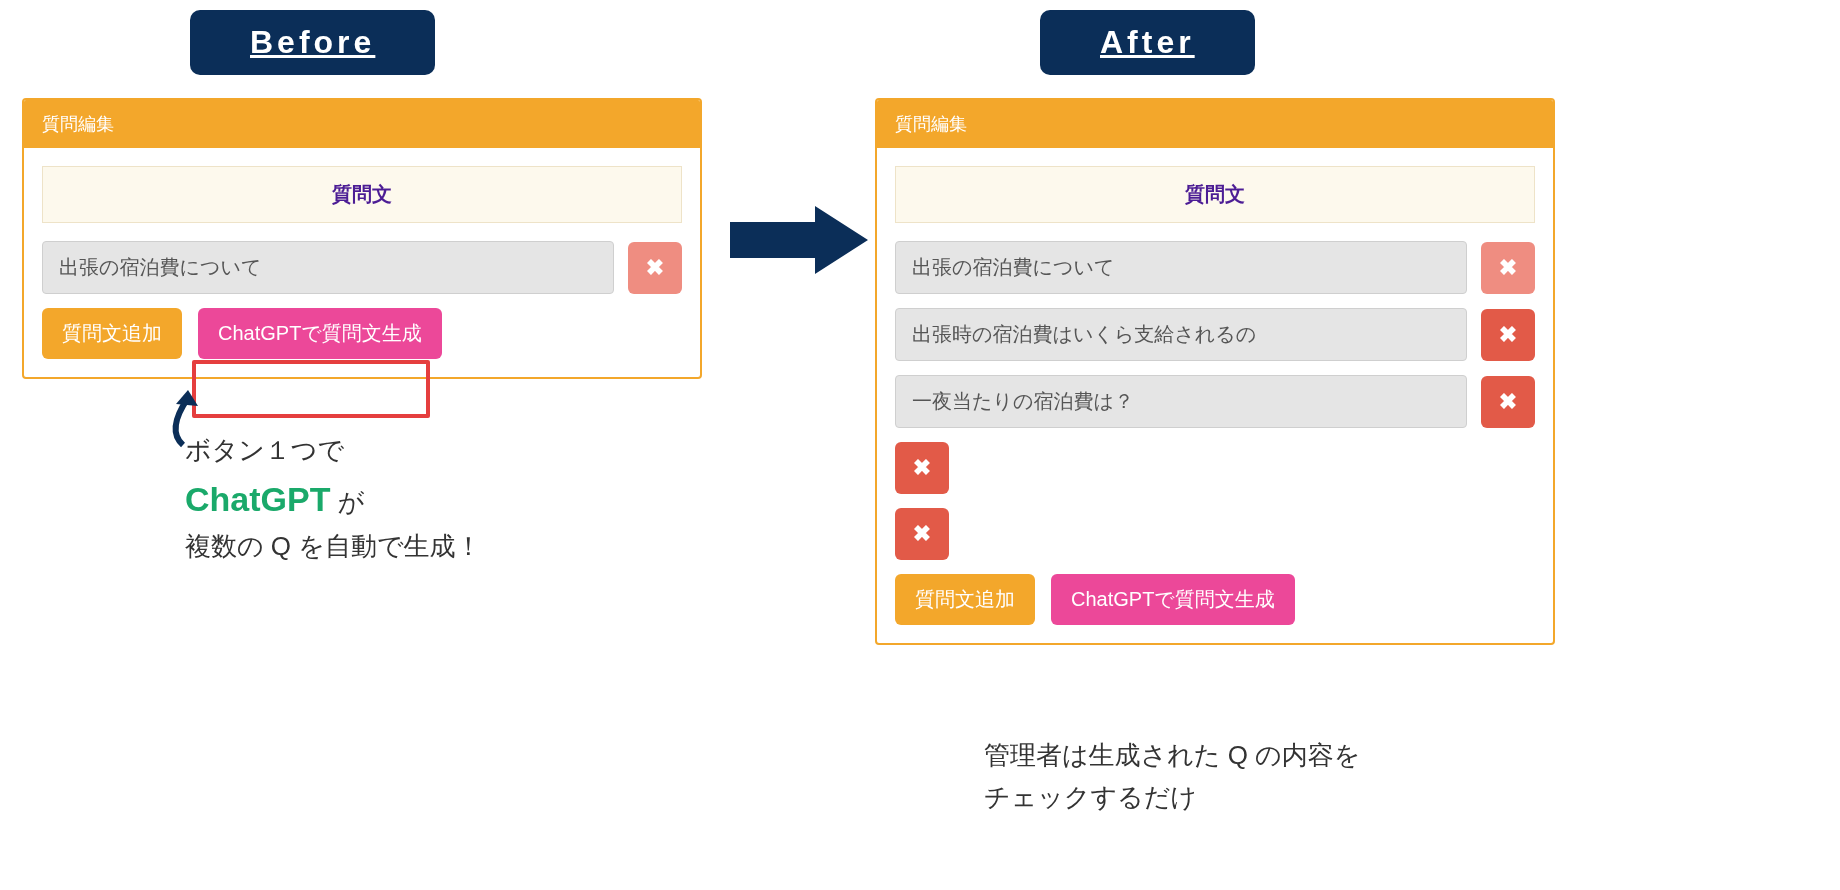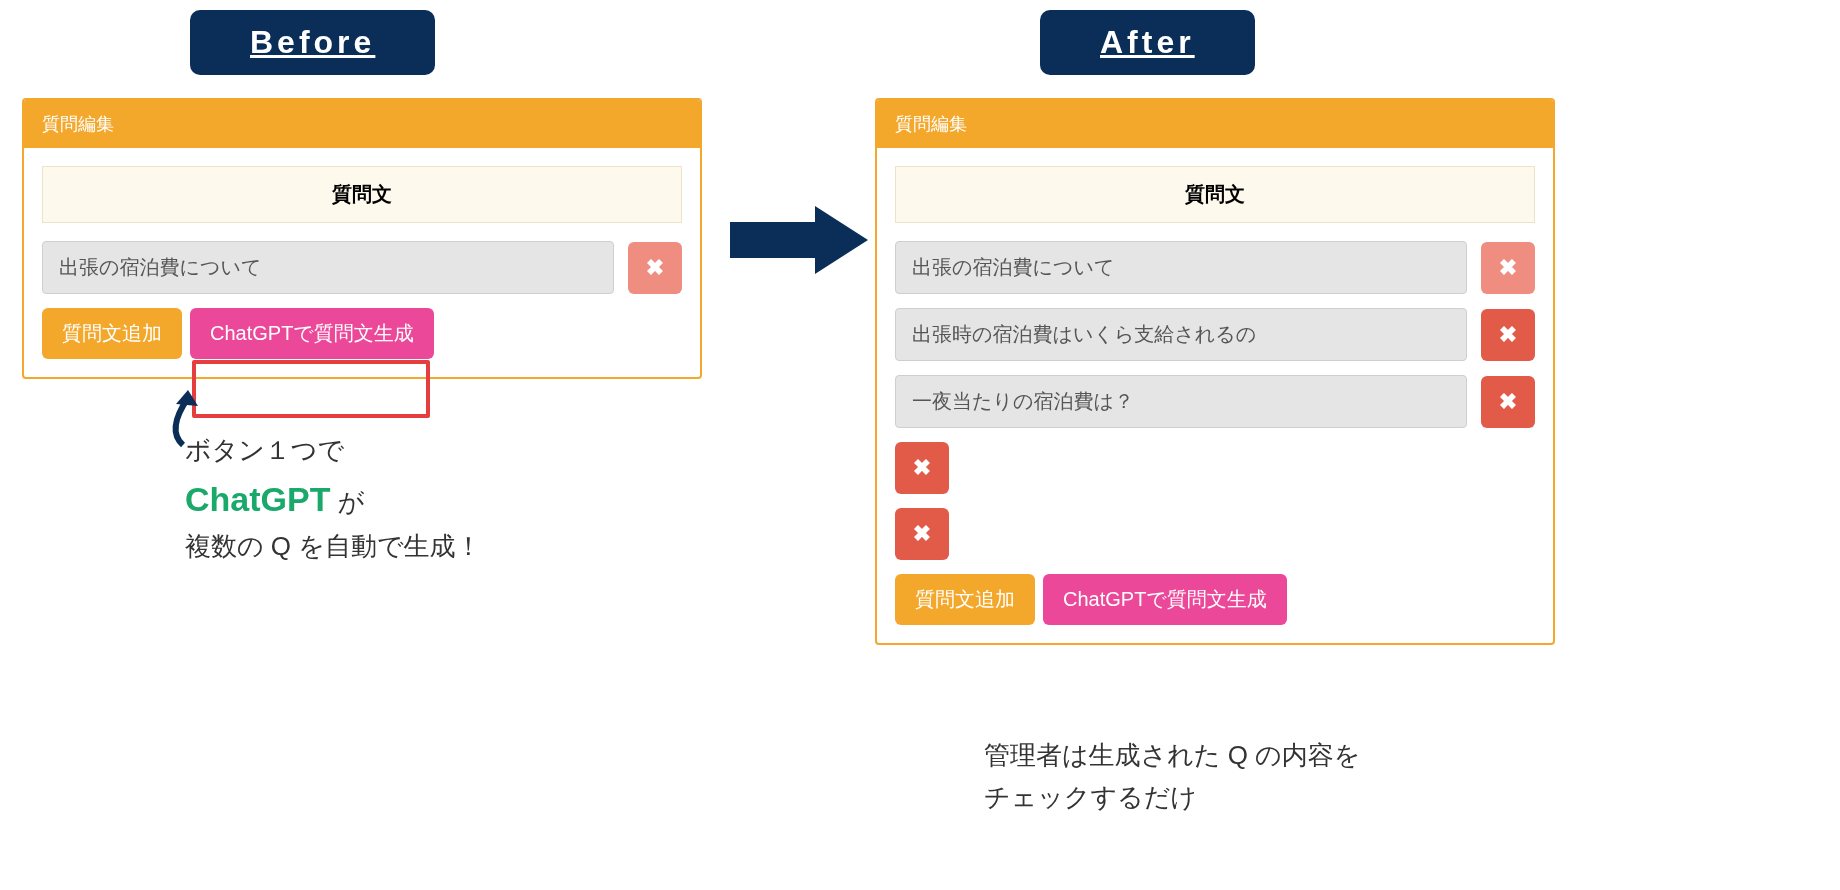--- a/index.html
+++ b/index.html
@@ -59,21 +59,21 @@
     }
     .panel-body {
       padding: 18px;
     }
     .column-label {
       background: #fdf9ed;
       border: 1px solid #eee3c8;
       text-align: center;
       font-size: 20px;
       font-weight: bold;
-      color: #000000;
+      color: #4c1d95;
       padding: 14px 0;
       margin-bottom: 18px;
     }
     .question-row {
       display: flex;
       align-items: center;
       gap: 14px;
       margin-bottom: 14px;
     }
     .question-input {
@@ -99,21 +99,21 @@
       cursor: pointer;
     }
     .delete-btn.muted {
       background: #ef8d81;
     }
     .delete-btn.strong {
       background: #e25a48;
     }
     .button-row {
       display: flex;
-      gap: 8px;
+      gap: 16px;
       margin-top: 6px;
     }
     .btn {
       border: none;
       border-radius: 6px;
       color: #ffffff;
       font-size: 20px;
       padding: 12px 20px;
       cursor: pointer;
     }

